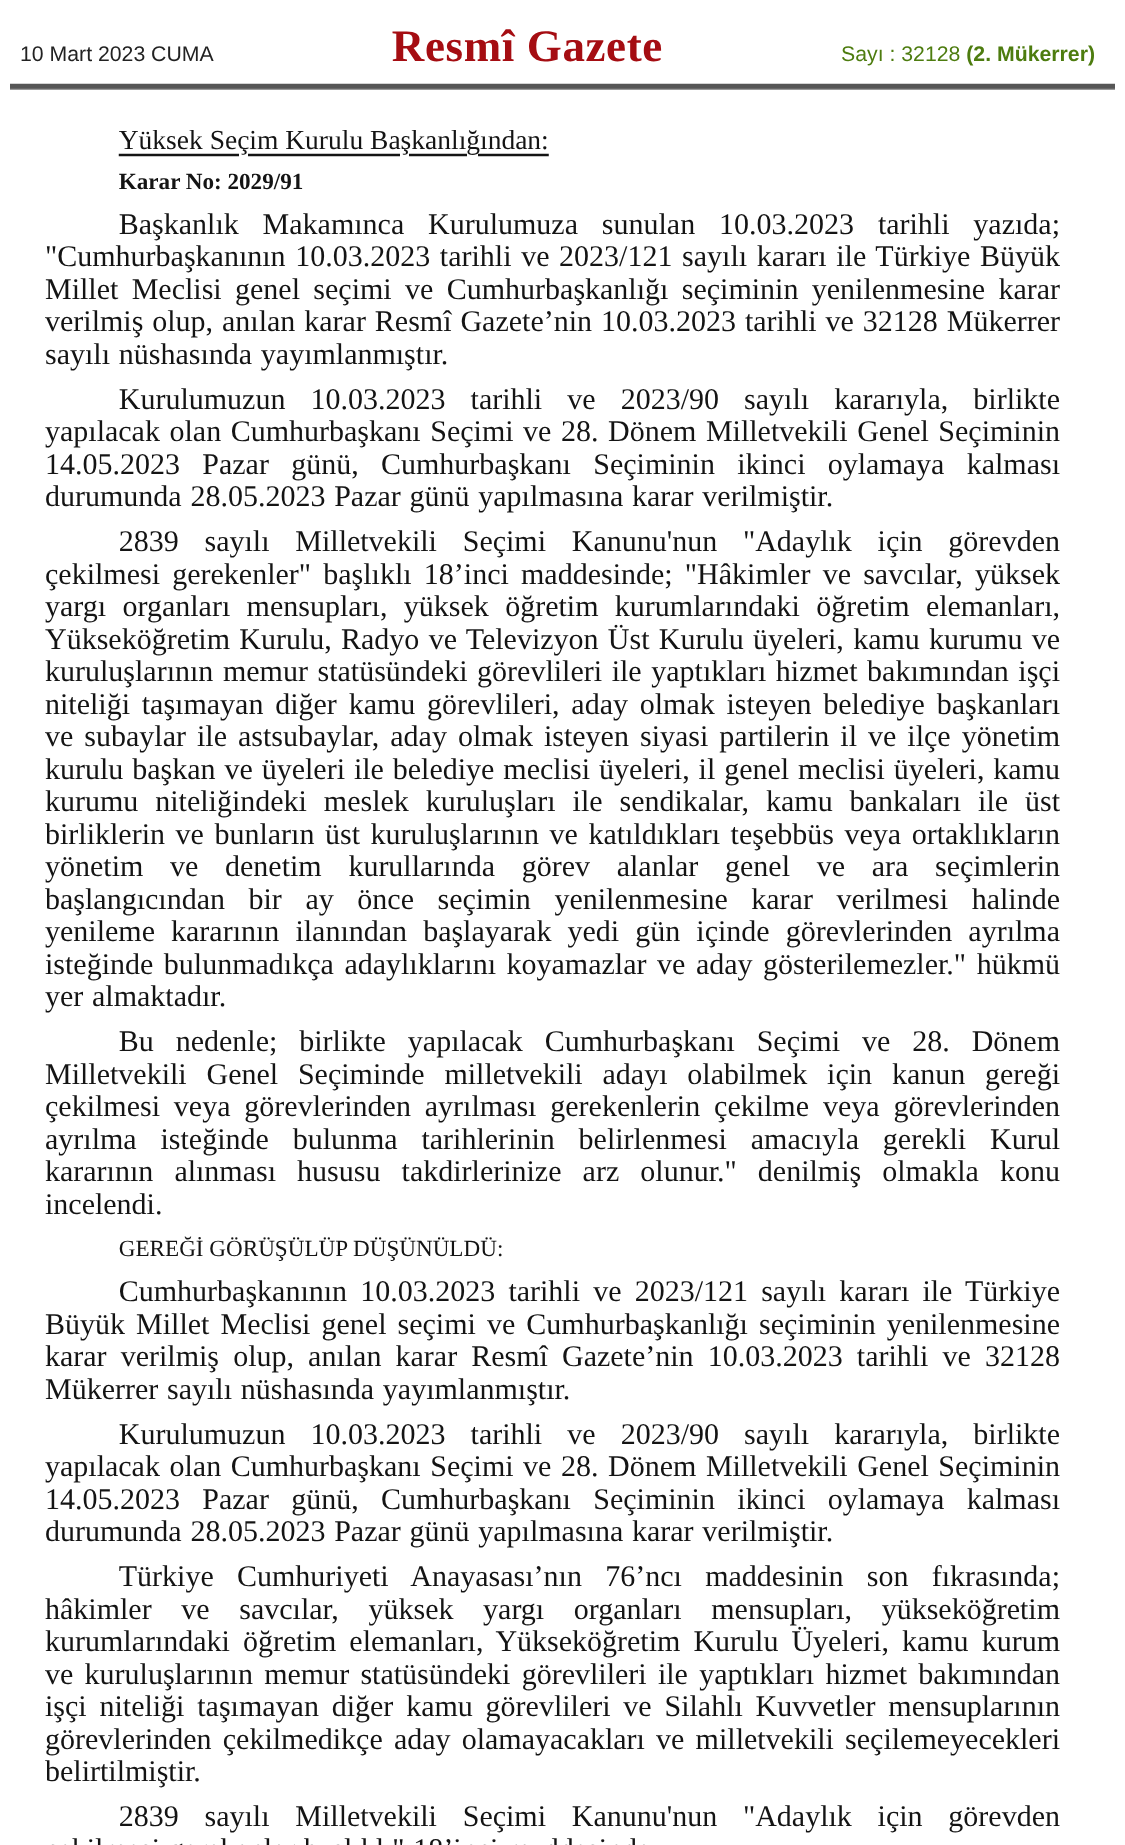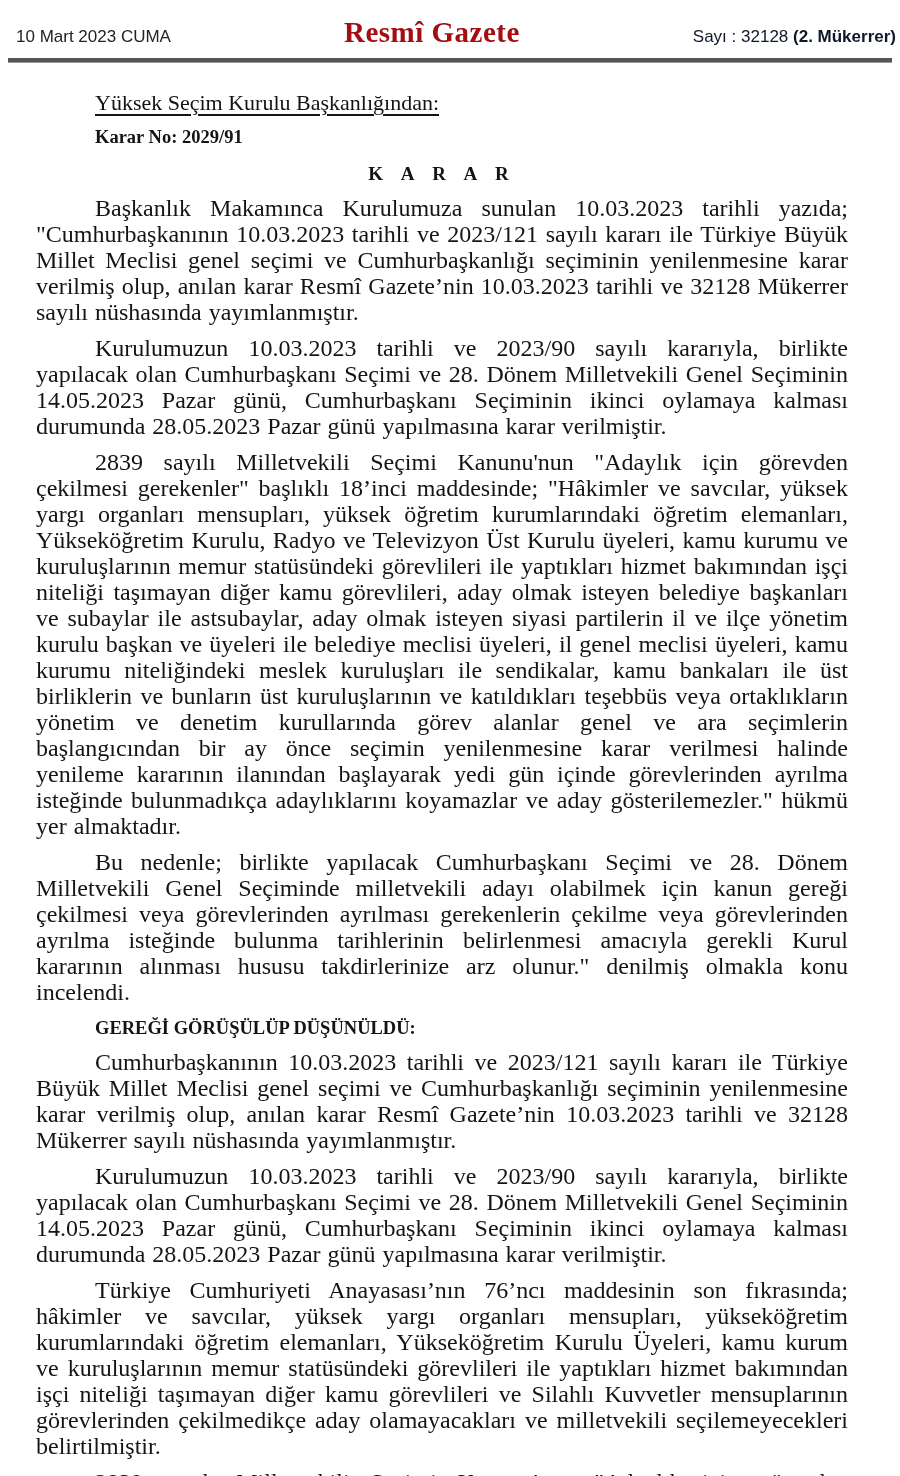--- a/index.html
+++ b/index.html
@@ -11,38 +11,38 @@
     color: #141414;
     font-family: "Liberation Serif", "DejaVu Serif", serif;
     overflow: hidden;
     box-sizing: border-box;
   }
   
   .masthead {
     display: flex;
     align-items: baseline;
     justify-content: space-between;
-    padding: 16px 4px 0 16px;
+    padding: 16px 24px 0 16px;
     font-family: "Liberation Sans", "DejaVu Sans", sans-serif;
   }
   .masthead-date {
     font-size: 17px;
     color: #222;
     white-space: nowrap;
   }
   .gazette-name {
     font-family: "Liberation Serif", "DejaVu Serif", serif;
     font-weight: bold;
-    font-size: 29px;
+    font-size: 36px;
     letter-spacing: 0.5px;
     white-space: nowrap;
   }
   .masthead-issue {
     font-size: 17px;
-    color: #0f172a;
+    color: #4d7c0f;
     white-space: nowrap;
   }
   .masthead-issue .issue-bold { font-weight: bold; }
   .masthead-rule {
     height: 4px;
     background: #565656;
     border-bottom: 1px solid #9a9a9a;
     margin: 9px 8px 0 8px;
   }
   
@@ -79,21 +79,21 @@
   
   .para {
     font-size: 24px;
     line-height: 26px;
     text-align: justify;
     text-indent: 59px;
     margin: 10px 0 0 0;
     word-spacing: 1px;
   }
   .section-heading {
-    font-weight: bold;
+    font-weight: normal;
     font-size: 18.5px;
     margin: 13px 0 0 59px;
   }
 </style>
 </head>
 <body>
 
 <div class="page">
 
   <div class="masthead">
@@ -106,21 +106,20 @@
 
 
   <div class="content">
 
     <div>
       <span class="authority">Yüksek Seçim Kurulu Başkanlığından:</span>
     </div>
 
     <div class="decision-no">Karar No: 2029/91</div>
 
-    <div class="decision-heading">K A R A R</div>
 
     <p class="para">Başkanlık Makamınca Kurulumuza sunulan 10.03.2023 tarihli yazıda; "Cumhurbaşkanının 10.03.2023 tarihli ve 2023/121 sayılı kararı ile Türkiye Büyük Millet Meclisi genel seçimi ve Cumhurbaşkanlığı seçiminin yenilenmesine karar verilmiş olup, anılan karar Resmî Gazete’nin 10.03.2023 tarihli ve 32128 Mükerrer sayılı nüshasında yayımlanmıştır.</p>
 
     <p class="para">Kurulumuzun 10.03.2023 tarihli ve 2023/90 sayılı kararıyla, birlikte yapılacak olan Cumhurbaşkanı Seçimi ve 28. Dönem Milletvekili Genel Seçiminin 14.05.2023 Pazar günü, Cumhurbaşkanı Seçiminin ikinci oylamaya kalması durumunda 28.05.2023 Pazar günü yapılmasına karar verilmiştir.</p>
 
     <p class="para">2839 sayılı Milletvekili Seçimi Kanunu'nun "Adaylık için görevden çekilmesi gerekenler" başlıklı 18’inci maddesinde; "Hâkimler ve savcılar, yüksek yargı organları mensupları, yüksek öğretim kurumlarındaki öğretim elemanları, Yükseköğretim Kurulu, Radyo ve Televizyon Üst Kurulu üyeleri, kamu kurumu ve kuruluşlarının memur statüsündeki görevlileri ile yaptıkları hizmet bakımından işçi niteliği taşımayan diğer kamu görevlileri, aday olmak isteyen belediye başkanları ve subaylar ile astsubaylar, aday olmak isteyen siyasi partilerin il ve ilçe yönetim kurulu başkan ve üyeleri ile belediye meclisi üyeleri, il genel meclisi üyeleri, kamu kurumu niteliğindeki meslek kuruluşları ile sendikalar, kamu bankaları ile üst birliklerin ve bunların üst kuruluşlarının ve katıldıkları teşebbüs veya ortaklıkların yönetim ve denetim kurullarında görev alanlar genel ve ara seçimlerin başlangıcından bir ay önce seçimin yenilenmesine karar verilmesi halinde yenileme kararının ilanından başlayarak yedi gün içinde görevlerinden ayrılma isteğinde bulunmadıkça adaylıklarını koyamazlar ve aday gösterilemezler." hükmü yer almaktadır.</p>
 
     <p class="para">Bu nedenle; birlikte yapılacak Cumhurbaşkanı Seçimi ve 28. Dönem Milletvekili Genel Seçiminde milletvekili adayı olabilmek için kanun gereği çekilmesi veya görevlerinden ayrılması gerekenlerin çekilme veya görevlerinden ayrılma isteğinde bulunma tarihlerinin belirlenmesi amacıyla gerekli Kurul kararının alınması hususu takdirlerinize arz olunur." denilmiş olmakla konu incelendi.</p>
 
     <div class="section-heading">GEREĞİ GÖRÜŞÜLÜP DÜŞÜNÜLDÜ:</div>

